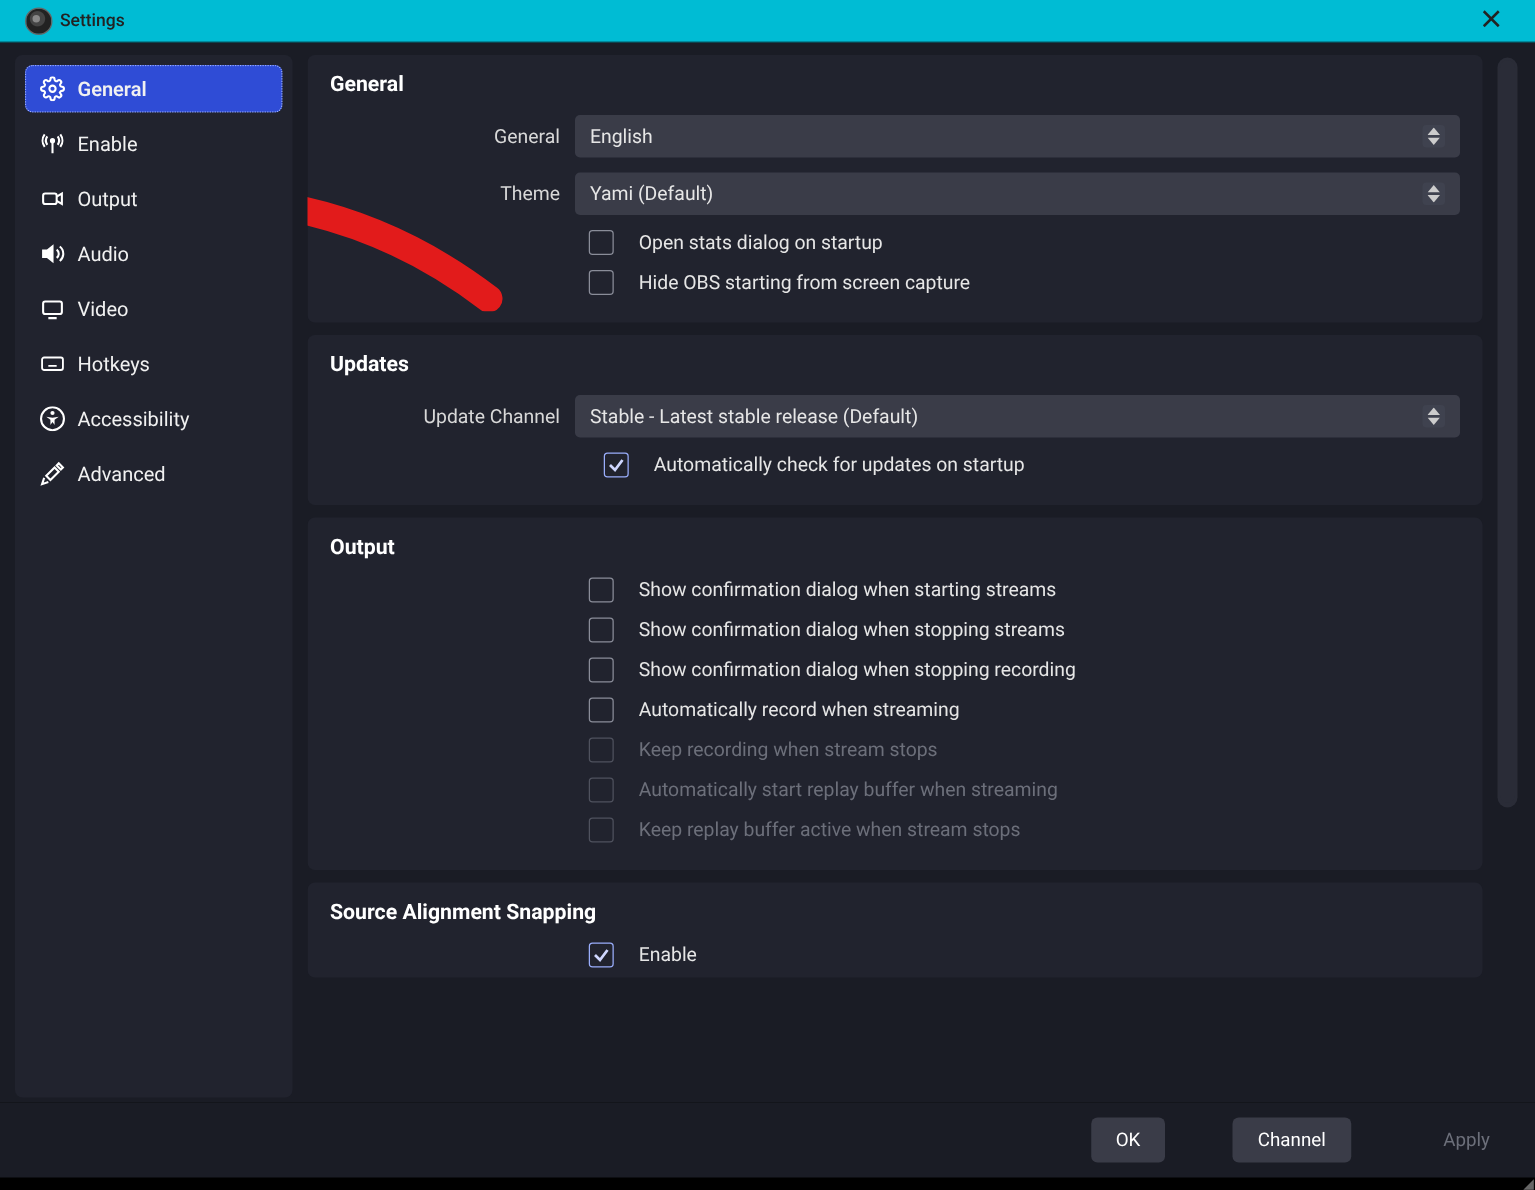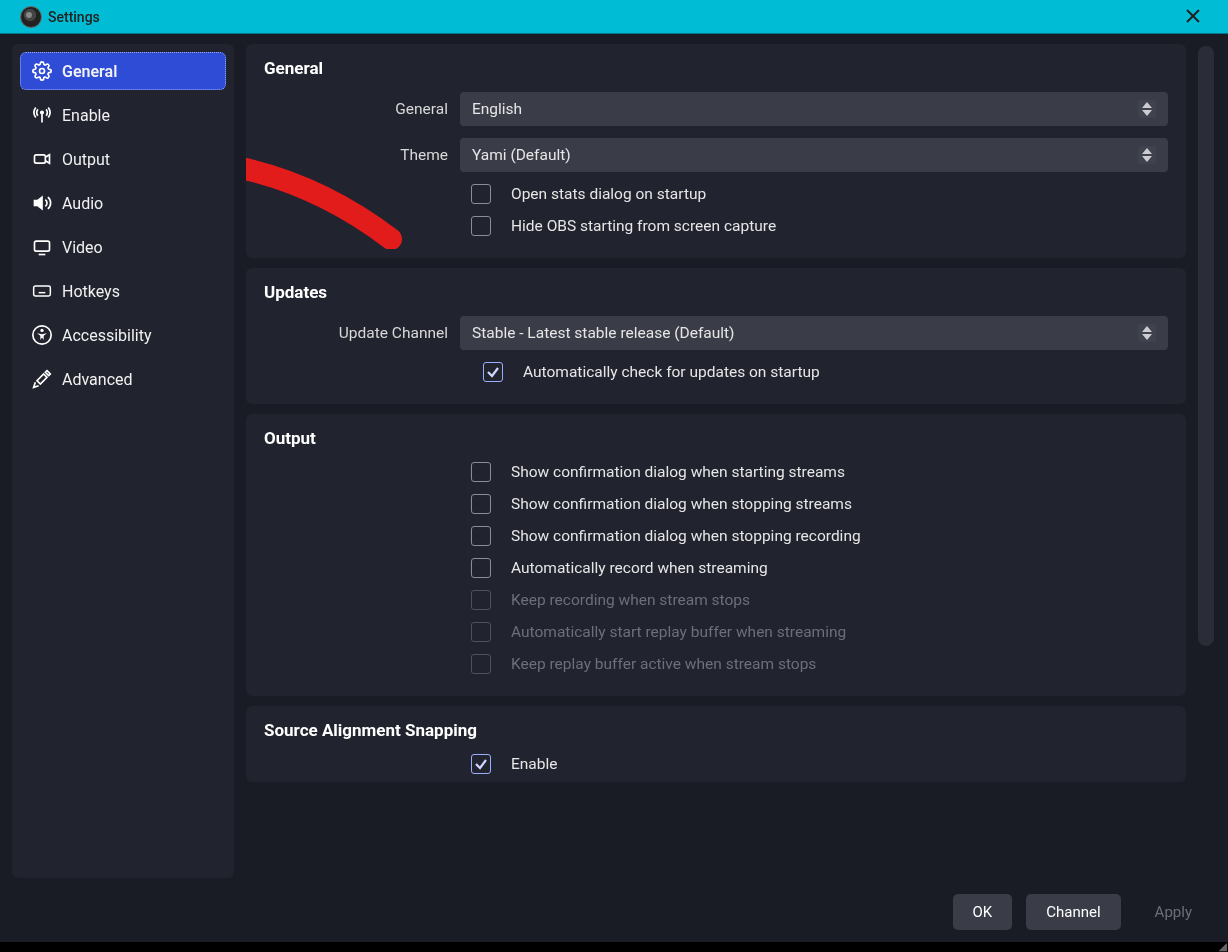--- a/index.html
+++ b/index.html
@@ -27,21 +27,21 @@
   .select-box { background: #3a3c48; border-radius: 4px; padding: 8px 12px; display: flex; align-items: center; justify-content: space-between; cursor: pointer; font-size: 15.5px; }
   .spinner-arrows { position:relative; display:flex; flex-direction:column; align-items:center; gap:2px; width: 18px; background:#3f424f; border-radius:3px; padding:2px 0; margin-left:6px; }
   .spinner-arrows svg { width:10px; height:6px; }
   .checkbox-row { display:flex; align-items:center; margin-left: 207px; margin-bottom: 12px; gap: 20px; font-size: 15.5px; }
   .checkbox-row.disabled { color: #6c6f7a; }
   .cbox { width: 20px; height: 20px; border-radius: 3px; border: 1.5px solid #8a8d99; display:flex; align-items:center; justify-content:center; cursor:pointer; flex: 0 0 20px; }
   .cbox.checked { border-color:#9aaefc; }
   .cbox.disabled { border-color:#4f525e; cursor: default; }
   .cbox svg { width: 14px; height: 14px; }
   .footer { height: 60px; background: #1a1c25; display:flex; justify-content:flex-end; align-items:center; padding: 0 16px; gap: 14px; border-top: 0px solid #2a2c37;}
-  .btn { padding: 9px 20px; border-radius: 5px; background: #3a3c48; color:#fff; cursor:pointer; font-size:15px; }
+  .btn { padding: 9px 20px; border-radius: 5px; background: #3a3c48; color:#fff; cursor:pointer; font-size:15px;margin-left:40px; }
   .btn.disabled { background: transparent; color:#6c6f7a; cursor: default; }
   .arrow-annotation { position: absolute; pointer-events:none; }
   .resize-grip { position:absolute; right:3px; bottom:2px; color:#666; font-size:11px; letter-spacing:-2px; line-height:6px; }
 </style>
 </head>
 <body>
 
 <div class="titlebar">
   <div class="titlebar-left">
     <div class="obs-icon-circle"></div>

